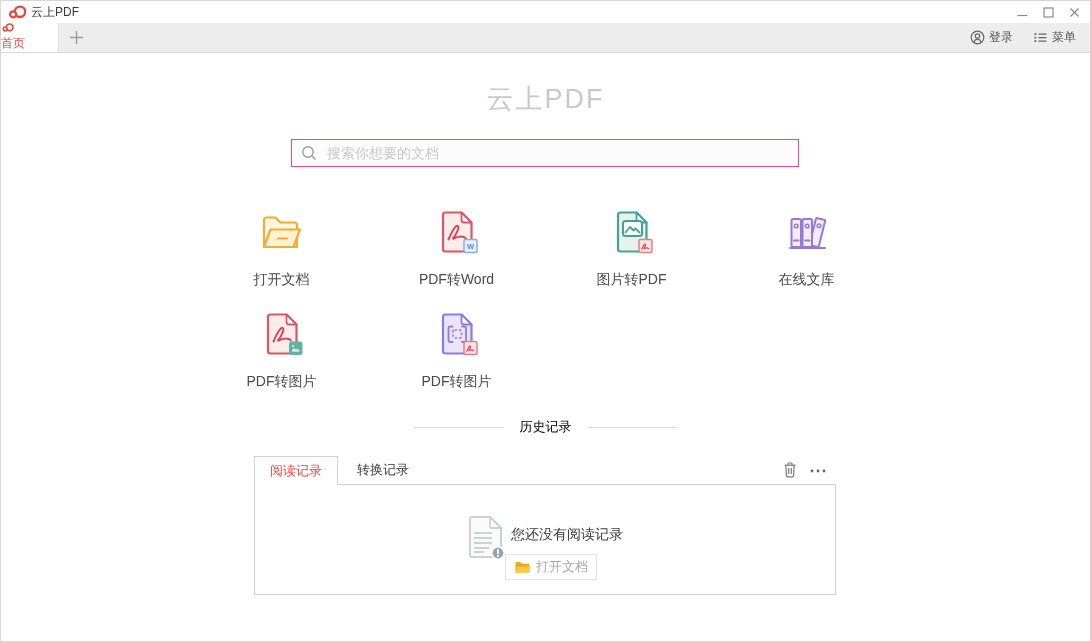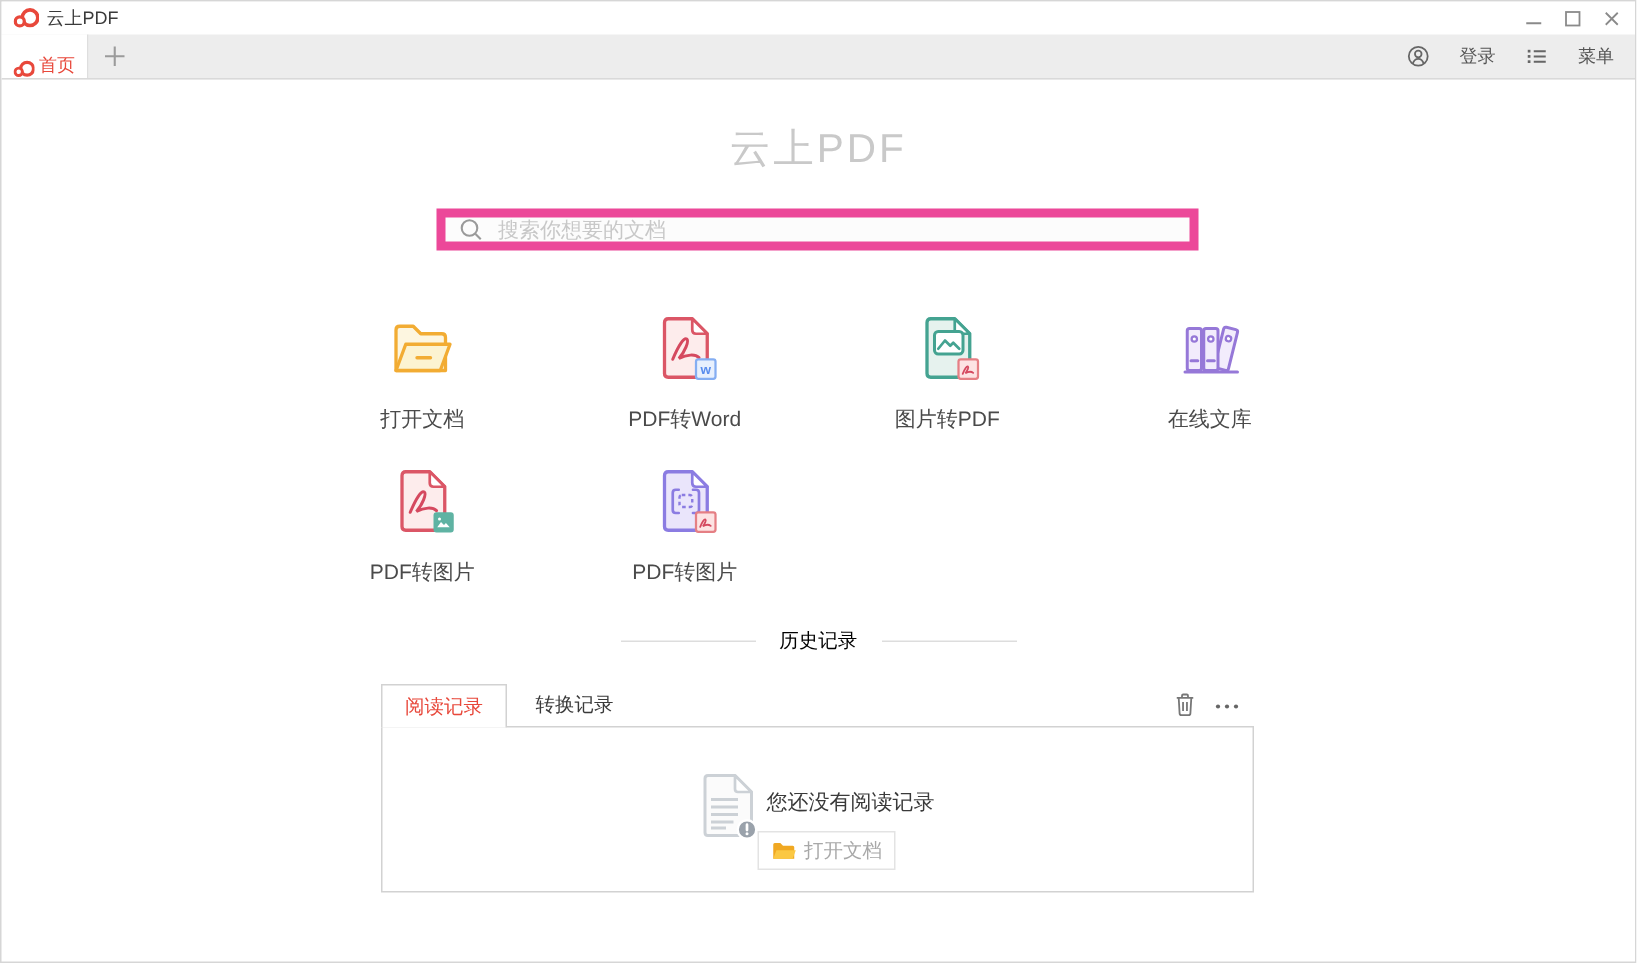--- a/index.html
+++ b/index.html
@@ -5,28 +5,28 @@
   html,body{margin:0;padding:0;background:#fff;}
   .window{position:relative;width:1091px;height:642px;background:#fff;overflow:hidden;
           font-family:"Liberation Sans","DejaVu Sans",sans-serif;border:1px solid #d6d6d6;box-sizing:border-box;}
   
   .titlebar{position:absolute;top:0;left:0;right:0;height:22px;background:#fff;display:flex;align-items:center;padding-left:8px;}
   .titlebar .title{font-size:12px;color:#3a3a3a;margin-left:5px;}
   .win-controls{position:absolute;right:10px;top:0;height:22px;display:flex;align-items:center;gap:15px;}
   .win-btn{display:flex;align-items:center;justify-content:center;cursor:pointer;}
   
   .tabbar{position:absolute;top:22px;left:0;right:0;height:30px;background:#ededed;border-bottom:1px solid #d9d9d9;box-sizing:border-box;}
-  .tab-active{position:absolute;left:0;top:0;width:57px;height:29px;background:#fff;display:flex;align-items:flex-end;justify-content:center;gap:3px;border-right:1px solid #dedede;cursor:pointer;}
+  .tab-active{position:absolute;left:0;top:0;width:57px;height:29px;background:#fff;display:flex;align-items:flex-start;justify-content:center;gap:3px;border-right:1px solid #dedede;cursor:pointer;flex-direction:column;}
   .tab-active .label{font-size:12px;color:#E8483B;}
   .newtab{position:absolute;left:58px;top:0;width:34px;height:29px;display:flex;align-items:center;justify-content:center;cursor:pointer;}
   .tabbar-right{position:absolute;right:14px;top:0;height:29px;display:flex;align-items:center;gap:20px;}
-  .tr-item{display:flex;align-items:center;gap:20px;font-size:12px;color:#555;cursor:pointer;}
+  .tr-item{display:flex;align-items:center;gap:4px;font-size:12px;color:#555;cursor:pointer;}
   
   .app-title{position:absolute;top:80px;left:0;width:100%;text-align:center;font-size:27px;color:#c9c9c9;letter-spacing:2px;}
-  .search{position:absolute;left:290px;top:138px;width:508px;height:28px;border:6px solid #ec4899;background:#fcfcfc;box-sizing:border-box;display:flex;align-items:center;padding:0 9px;gap:8px;}
+  .search{position:absolute;left:290px;top:138px;width:508px;height:28px;border:1px solid #ec4899;background:#fcfcfc;box-sizing:border-box;display:flex;align-items:center;padding:0 9px;gap:8px;}
   .search input{border:none;outline:none;background:transparent;flex:1;font-size:14px;color:#555;font-family:inherit;}
   .search input::placeholder{color:#c8c8c8;}
   .features{position:absolute;left:193px;top:205px;width:700px;display:grid;grid-template-columns:repeat(4,175px);row-gap:22px;}
   .feature{display:flex;flex-direction:column;align-items:center;cursor:pointer;}
   .feature .label{margin-top:14px;font-size:14px;color:#4a4a4a;line-height:1;}
   .divider{position:absolute;top:417px;left:0;width:100%;display:flex;align-items:center;justify-content:center;}
   .divider .line{width:90px;height:1px;background:#ddd;margin:0 16px;}
   .divider .text{font-size:13px;color:#000000;}
   
   .hist-tab-active{position:absolute;left:253px;top:455px;width:84px;height:29px;background:#fff;border:1px solid #d2d2d2;border-bottom:none;box-sizing:border-box;display:flex;align-items:center;justify-content:center;font-size:13px;color:#E8483B;z-index:2;cursor:pointer;}

